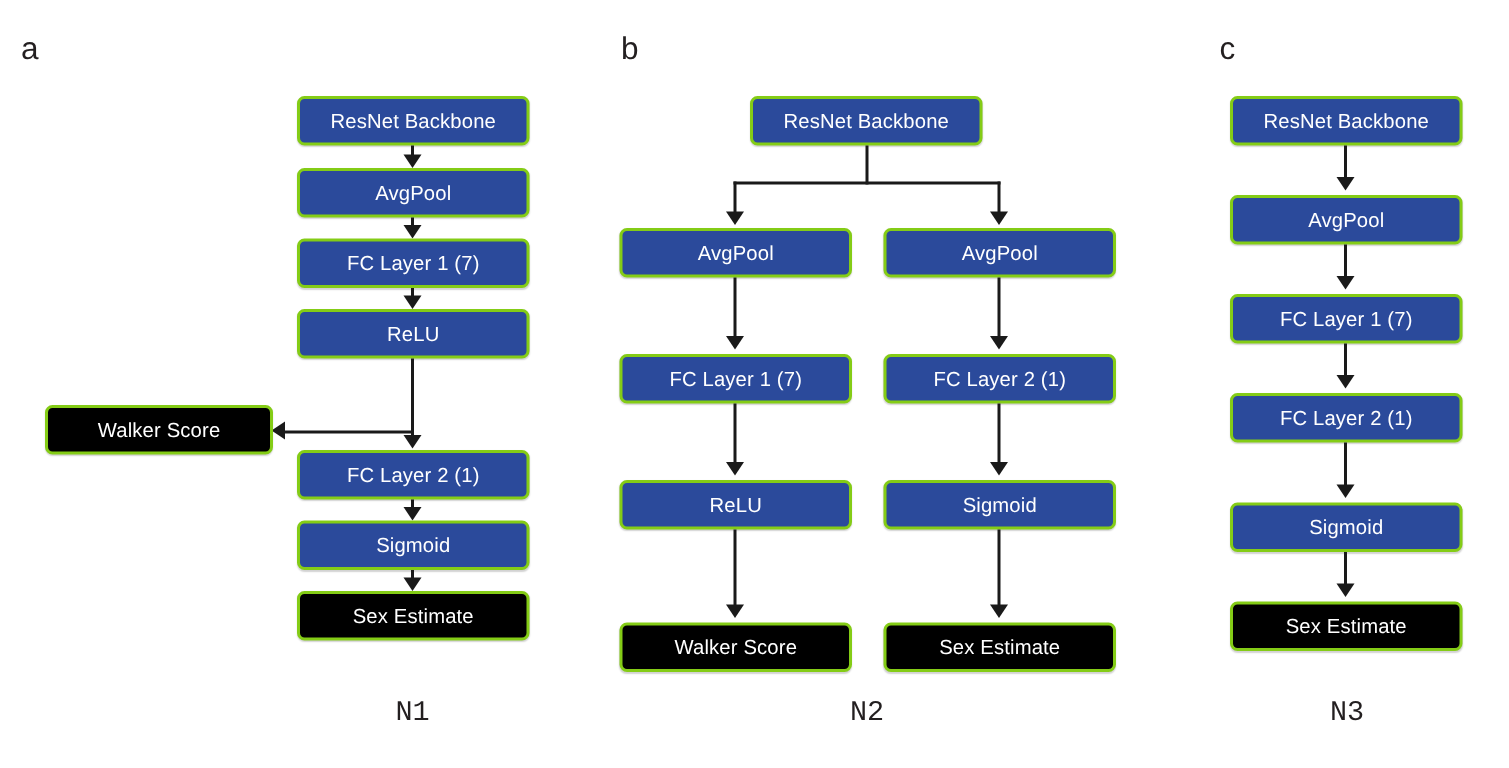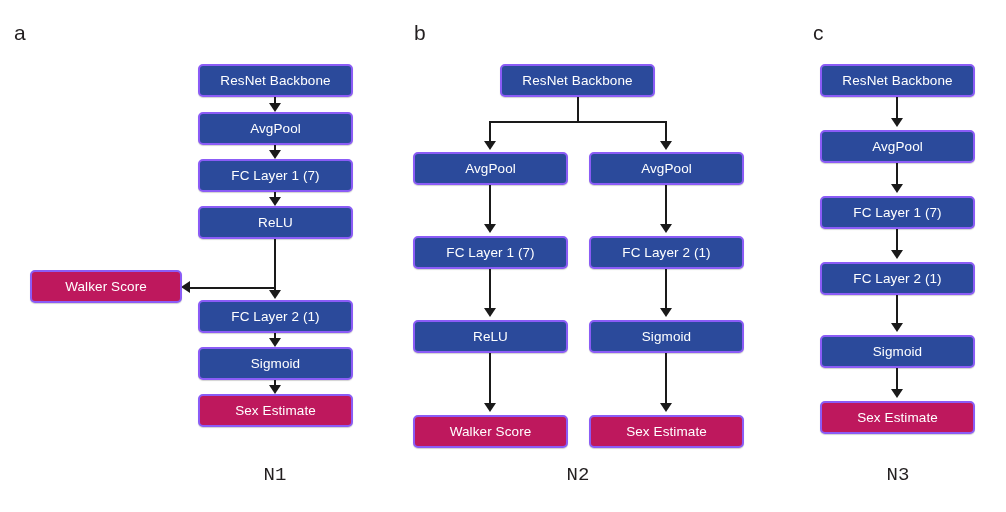--- a/index.html
+++ b/index.html
@@ -26,34 +26,34 @@
     position: absolute;
     font-size: 19px;
     color: #231f20;
     font-family: Liberation Mono, monospace;
     text-align: center;
     line-height: 1;
   }
   .node {
     position: absolute;
     box-sizing: border-box;
-    border: 2px solid #8b5cf6;
+    border: 2px solid #84cc16;
     border-radius: 5px;
     display: flex;
     align-items: center;
     justify-content: center;
     color: #ffffff;
     font-size: 13.5px;
     font-family: "Liberation Sans", sans-serif;
     letter-spacing: 0.1px;
     white-space: nowrap;
     box-shadow: 0 1px 1px rgba(0,0,0,0.18);
   }
   .node.blue { background: #2b4a9b; }
-  .node.teal { background: #be185d; }
+  .node.teal { background: #000000; }
 
   
   .vline {
     position: absolute;
     width: 0;
     border-left: 2.4px solid #1a1a1a;
   }
   .hline {
     position: absolute;
     height: 0;

